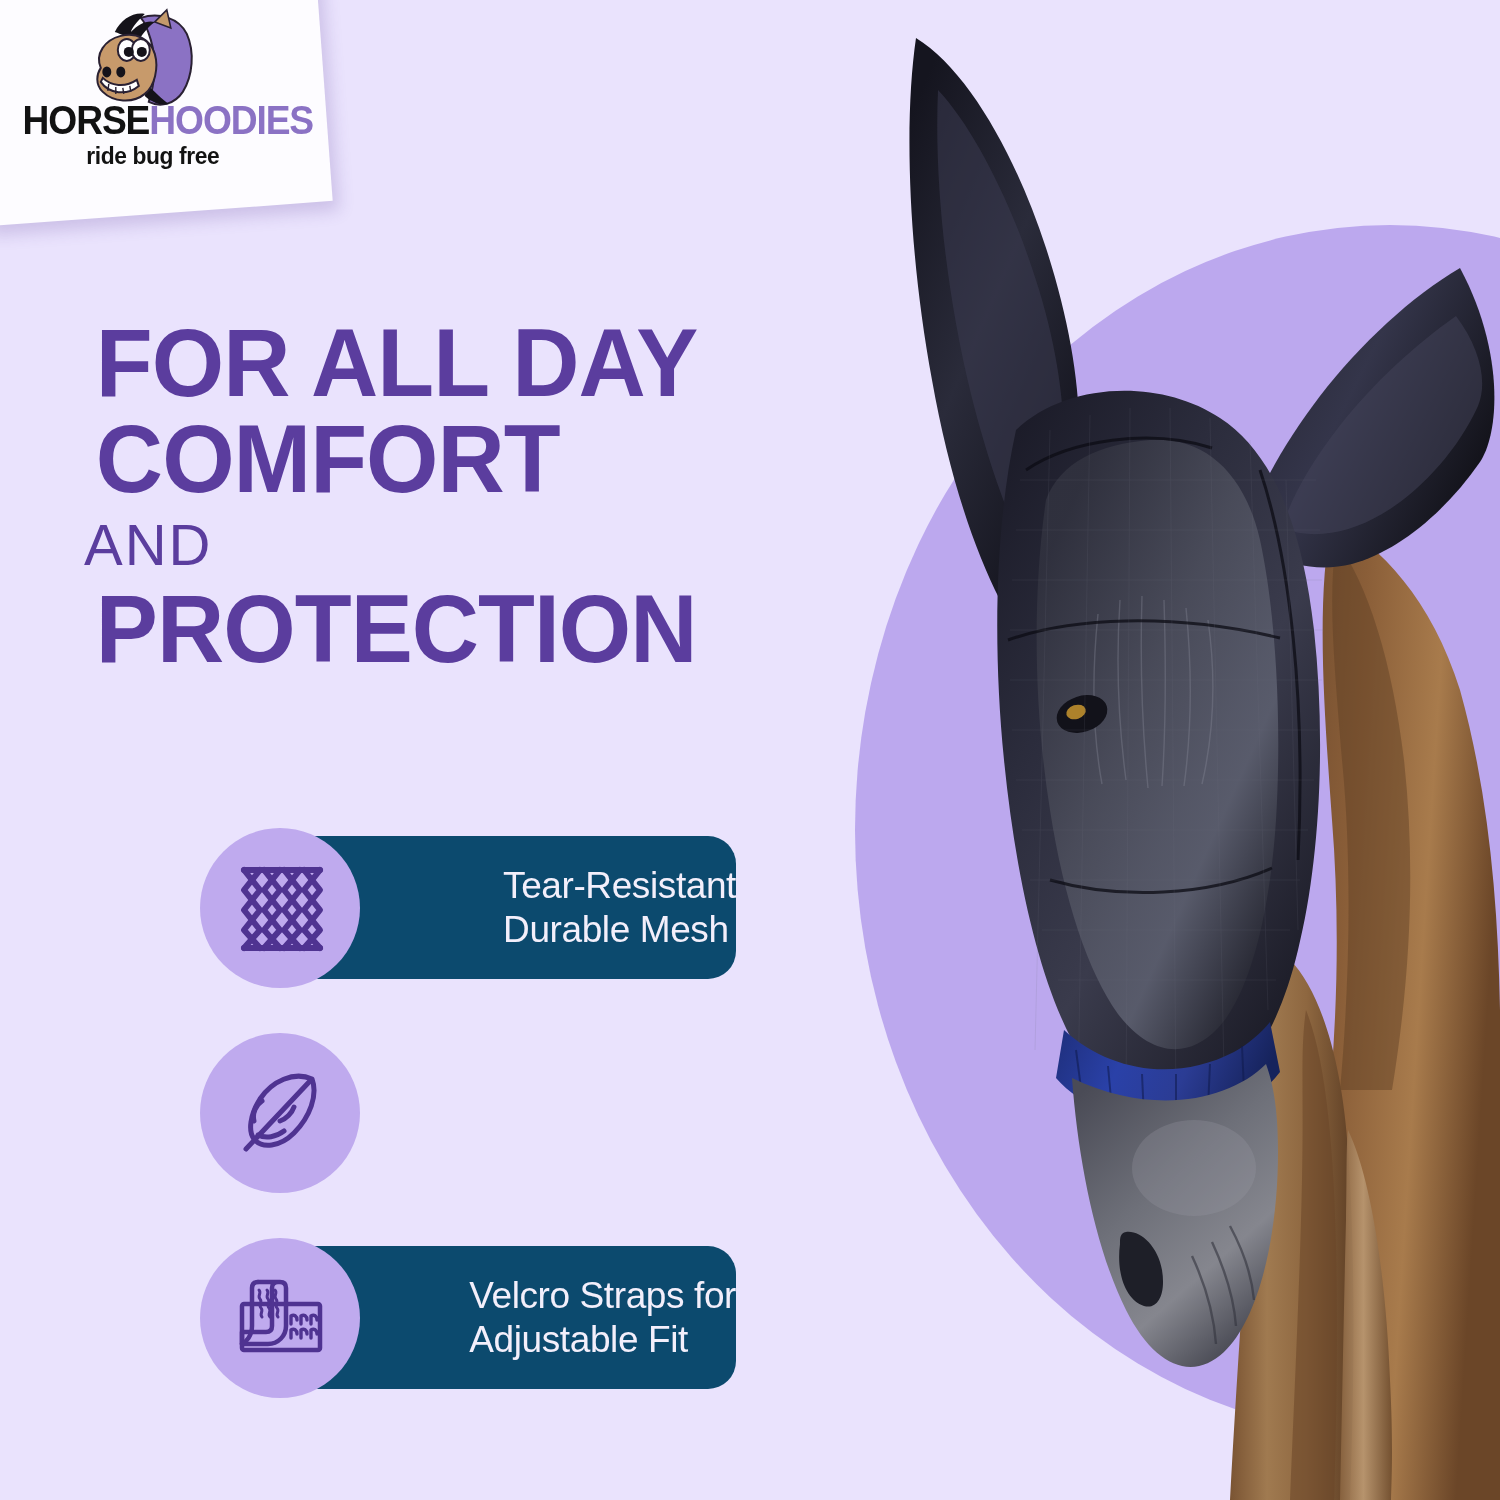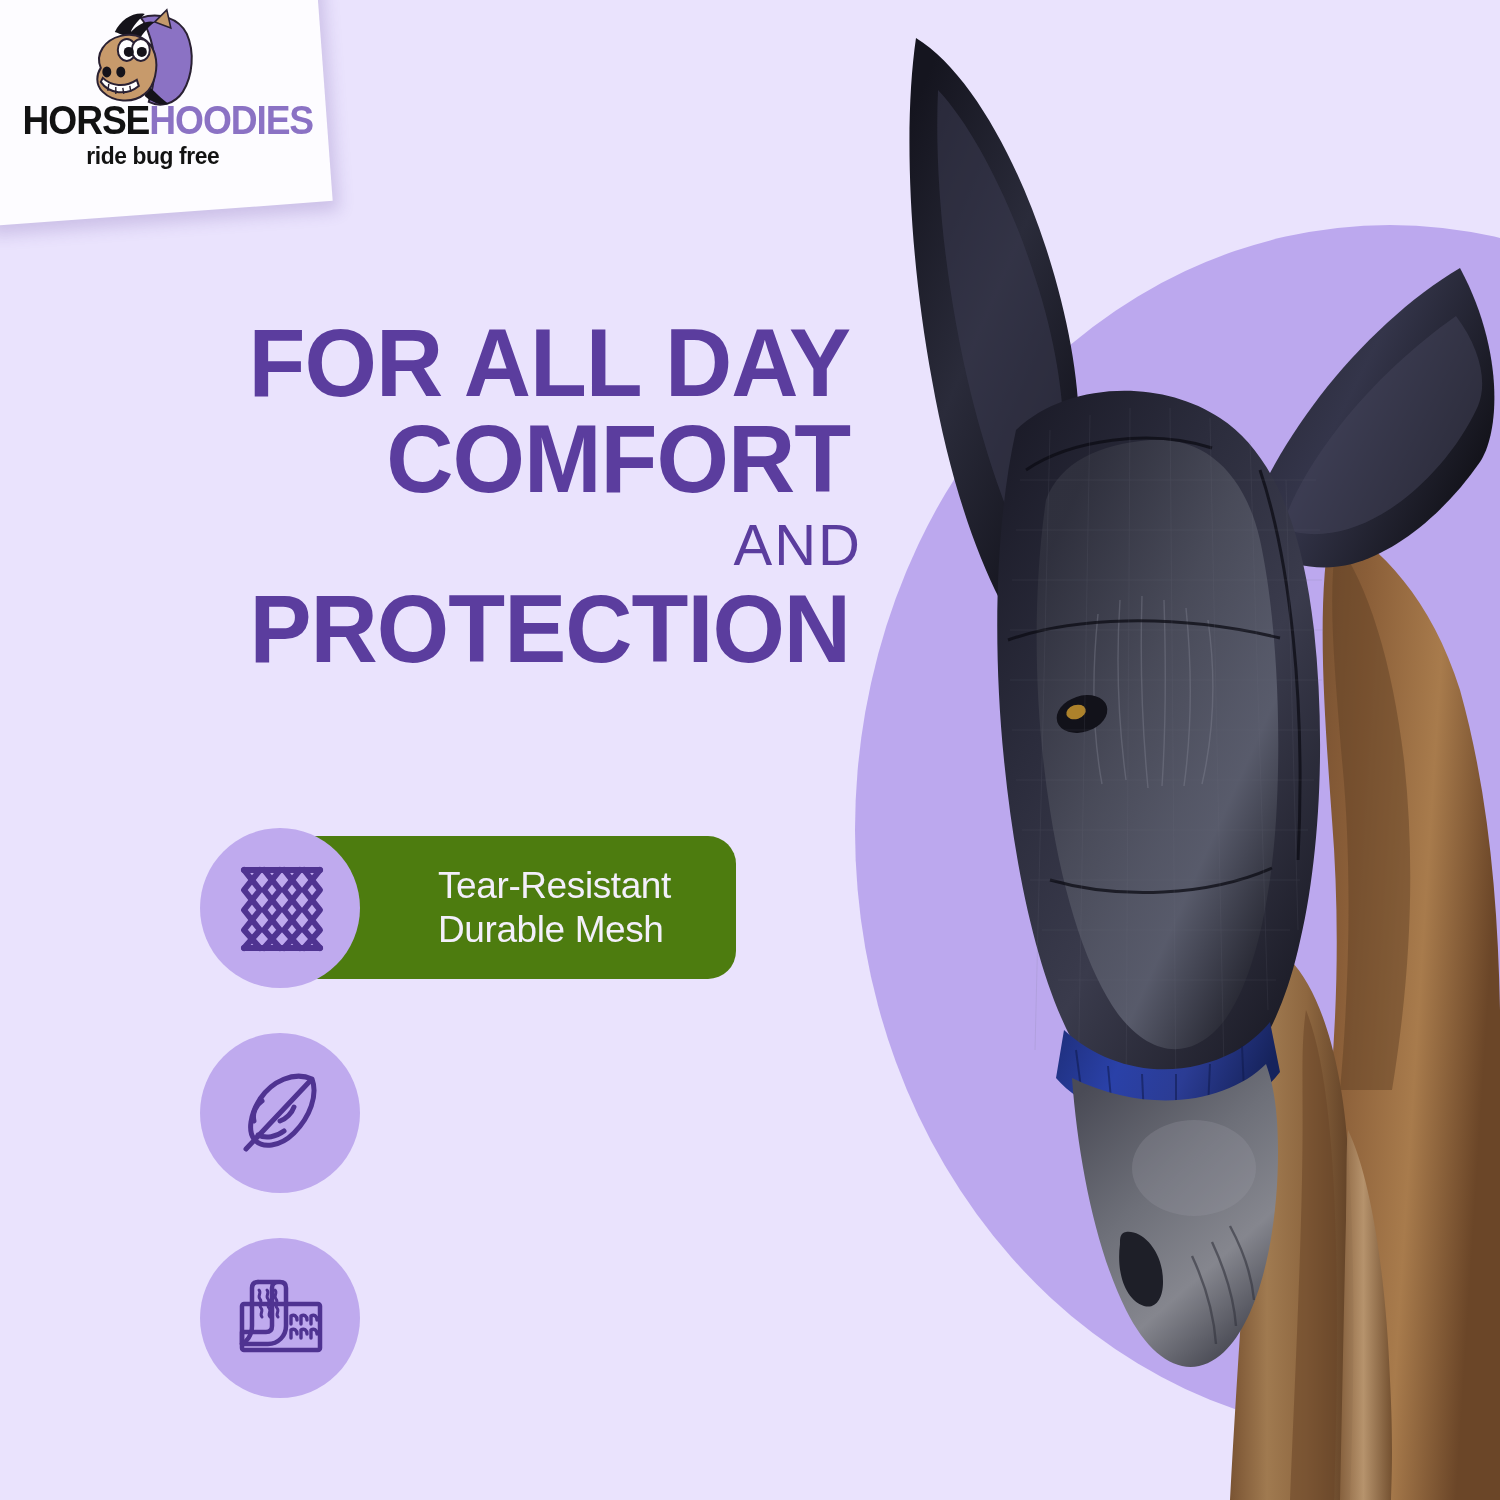--- a/index.html
+++ b/index.html
@@ -74,23 +74,23 @@
     font-size:24px;
     color:#121212;
     letter-spacing:-0.4px;
     transform:scaleX(0.95);
     white-space:nowrap;
   }
 
   
   .headline {
     position:absolute;
-    left:72px; top:318px;
+    left:84px; top:318px;
     width:790px;
-    text-align:right;
+    text-align:left;
     z-index:20;
   }
   .hl-line {
     color:#5B3D9E;
     font-family:"Liberation Sans", sans-serif;
     font-weight:bold;
     line-height:0.94;
     letter-spacing:-1px;
     white-space:nowrap;
   }
@@ -118,25 +118,26 @@
     position:relative;
     height:160px;
     margin-bottom:45px;
   }
   .feature-row:last-child { margin-bottom:0; }
 
   .pill {
     position:absolute;
     left:76px; top:8px;
     width:460px; height:143px;
-    background:#4d7c0f;
+    background:#0c4a6e;
     border-radius:28px;
     display:flex;
     align-items:center;
     z-index:1;
+    justify-content:flex-end;
   }
   .pill-text {
     margin-left:162px;
     color:#F3EFFB;
     font-family:"Liberation Sans", sans-serif;
     font-size:37px;
     font-weight:normal;
     line-height:1.18;
     letter-spacing:-0.4px;
     white-space:pre-line;
@@ -354,20 +355,24 @@
           <path d="M80 14 C 62 6, 40 16, 28 34 C 18 50, 16 66, 22 74 C 30 84, 48 82, 62 68 C 78 52, 86 30, 80 14 Z"></path>
           <path d="M78 16 L 14 84"></path>
           <path d="M30 36 C 24 40, 20 48, 22 56"></path>
           <path d="M48 56 C 54 54, 60 48, 62 42"></path>
           <path d="M26 70 C 34 74, 44 72, 52 66"></path>
         </svg>
       </div>
     </div>
 
     <div class="feature-row">
+      <div class="pill">
+        <span class="pill-text">Velcro Straps for
+Adjustable Fit</span>
+      </div>
       <div class="icon-circle">
         <svg width="96" height="96" viewBox="0 0 96 96" fill="none" stroke="#4F3391" stroke-width="4.5" stroke-linejoin="round" stroke-linecap="round">
 
           <rect x="10" y="34" width="78" height="46" rx="2"></rect>
 
           <path d="M26 12 L 48 12 C 52 12, 54 14, 54 18 L 54 56 C 54 66, 46 74, 36 74 L 10 74 L 10 62 L 34 62 C 38 62, 40 60, 40 56 L 40 18 C 40 14, 42 12, 46 12"></path>
           <path d="M26 12 C 22 12, 20 14, 20 18 L 20 56 C 20 66, 14 72, 10 74"></path>
 
           <g stroke-width="3">
             <path d="M27 20 C 30 23, 25 26, 28 29 C 31 32, 26 35, 29 38 C 32 41, 27 44, 30 47"></path>

